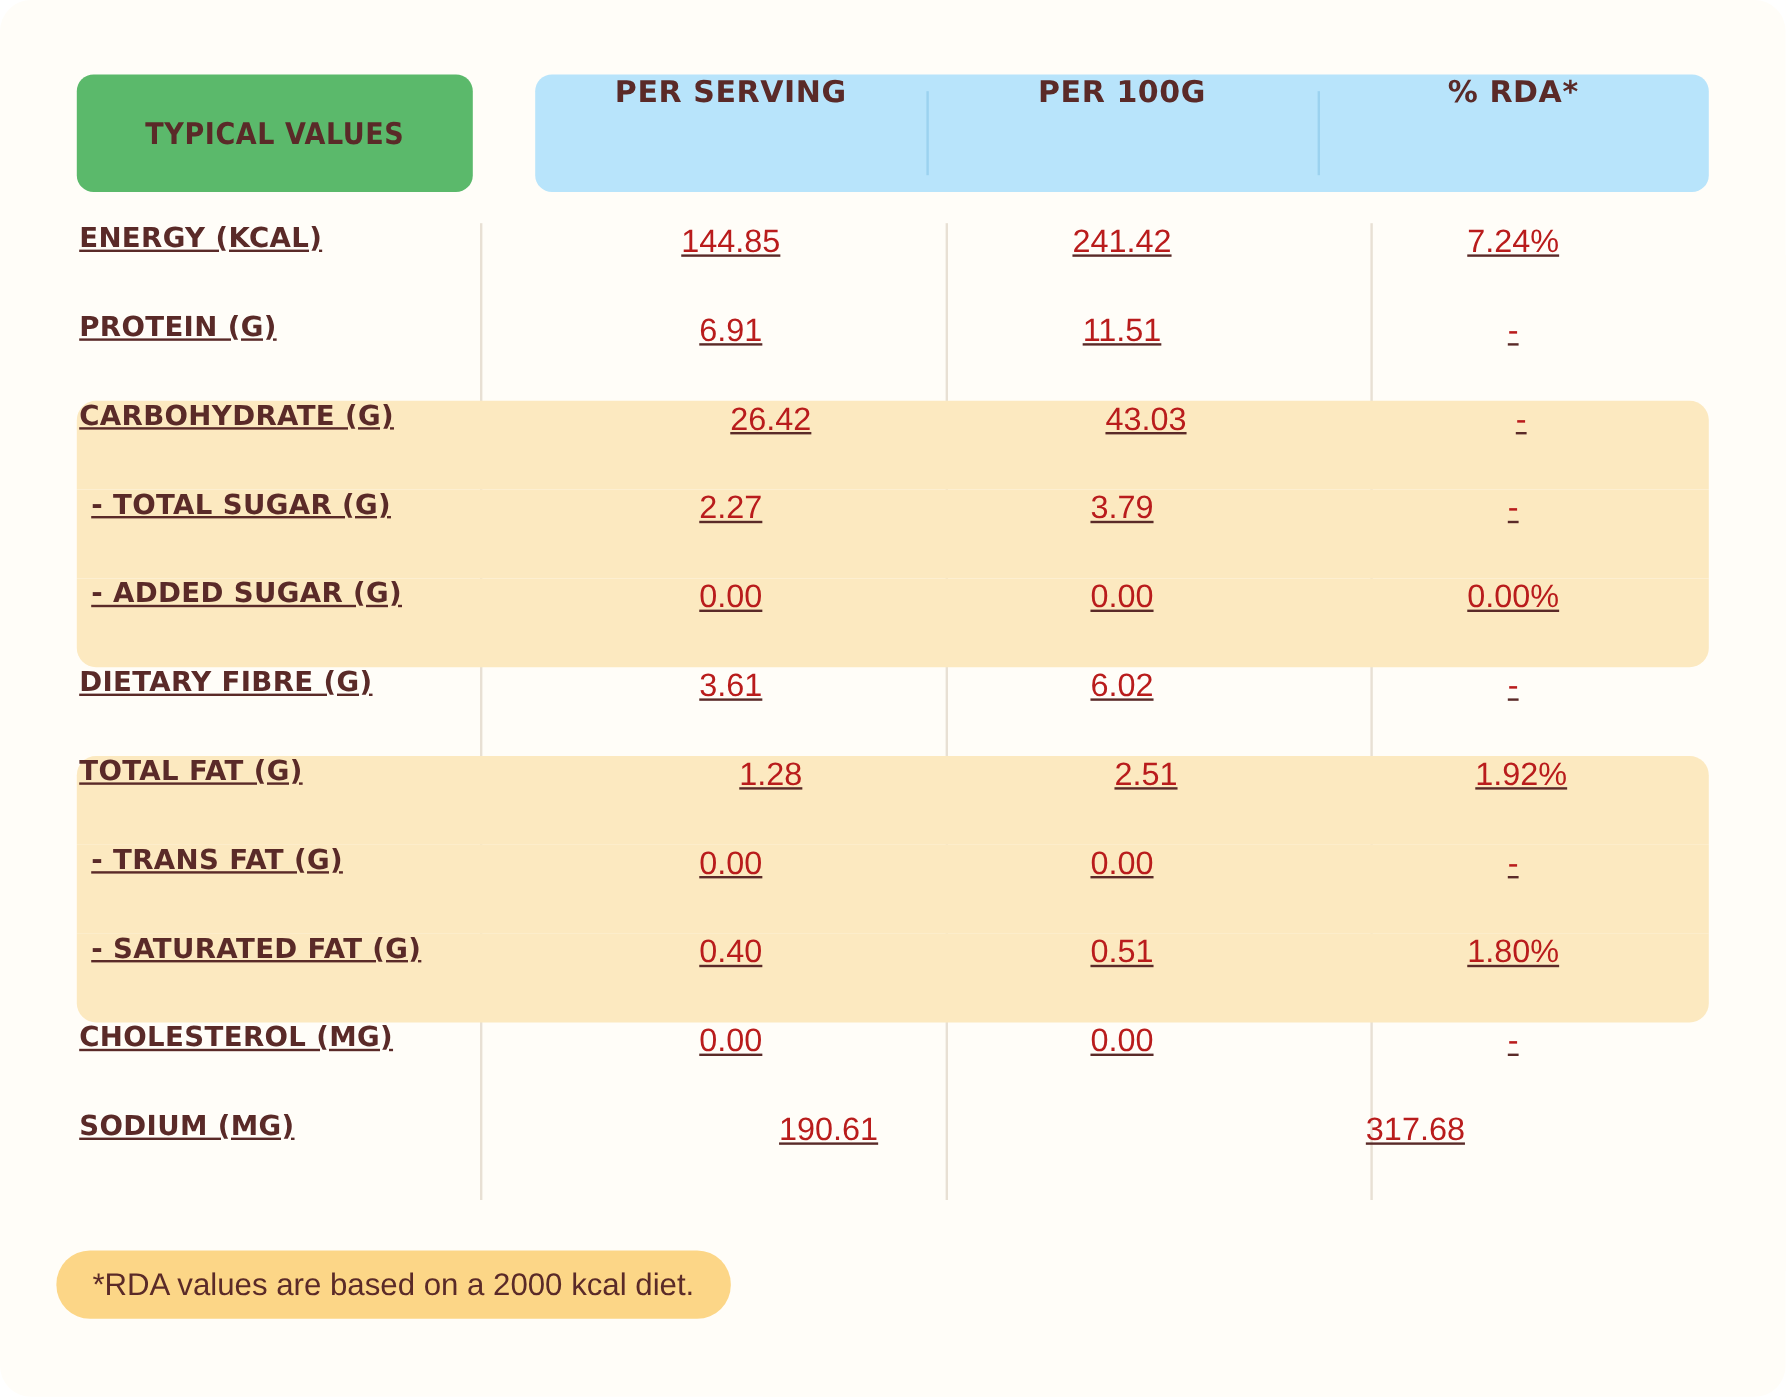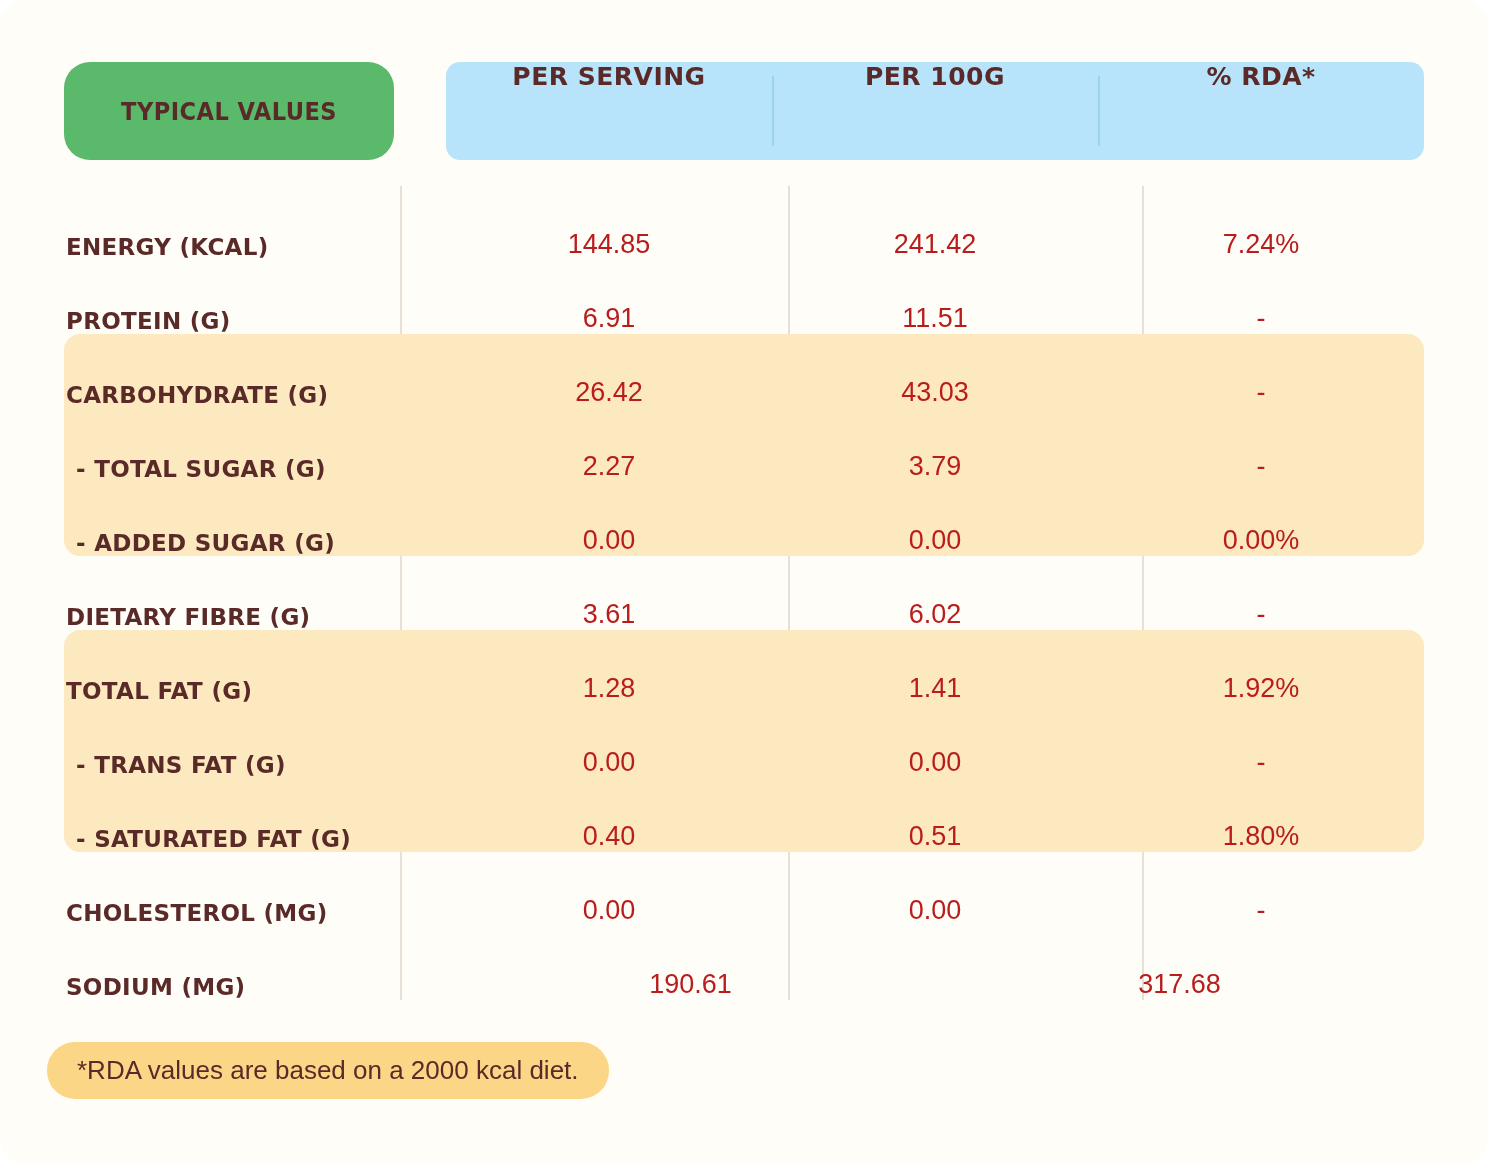--- a/index.html
+++ b/index.html
@@ -33,21 +33,21 @@
   
   .header-row {
     display: flex;
     align-items: stretch;
     height: 98px;
     margin-bottom: 26px;
   }
   .hdr-left {
     width: 330px;
     background: #5bb96b;
-    border-radius: 26px;
+    border-radius: 14px;
     display: flex;
     align-items: center;
     justify-content: center;
     box-sizing: border-box;
   }
   .hdr-left span {
     font-size: 25px;
     font-weight: 700;
     letter-spacing: 0.5px;
     color: #5a2a28;
@@ -85,29 +85,30 @@
     width: 2px;
     background: #9bd2ef;
   }
 
   
   .rows {
     position: relative;
   }
   .row {
     display: flex;
-    align-items: flex-end;
+    align-items: flex-start;
     height: 74px;
     position: relative;
     box-sizing: border-box;
+    text-decoration: underline;
   }
   .row.highlight {
     background: #fce9c0;
   }
-  .group-start { border-top-left-radius: 16px; border-top-right-radius: 16px; }
+  .group-start { border-top-left-radius: 16px; border-top-right-radius: 16px; gap: 20px; }
   .group-end { border-bottom-left-radius: 16px; border-bottom-right-radius: 16px; }
 
   .c-label {
     width: 330px;
     padding-left: 2px;
     font-size: 23px;
     font-weight: 700;
     letter-spacing: 0.3px;
     text-transform: uppercase;
     color: #5a2a28;
@@ -240,21 +241,21 @@
             <div class="c-val">3.61</div>
             <div class="c-val">6.02</div>
             <div class="c-val">-</div>
           </div>
         </div>
         <div class="row highlight group-start">
           <div class="c-label">Total Fat (g)</div>
           <div class="spacer"></div>
           <div class="vals">
             <div class="c-val">1.28</div>
-            <div class="c-val">1.41</div>
+            <div class="c-val">2.51</div>
             <div class="c-val">1.92%</div>
           </div>
         </div>
         <div class="row highlight">
           <div class="c-label indent">- Trans Fat (g)</div>
           <div class="spacer"></div>
           <div class="vals">
             <div class="c-val">0.00</div>
             <div class="c-val">0.00</div>
             <div class="c-val">-</div>

